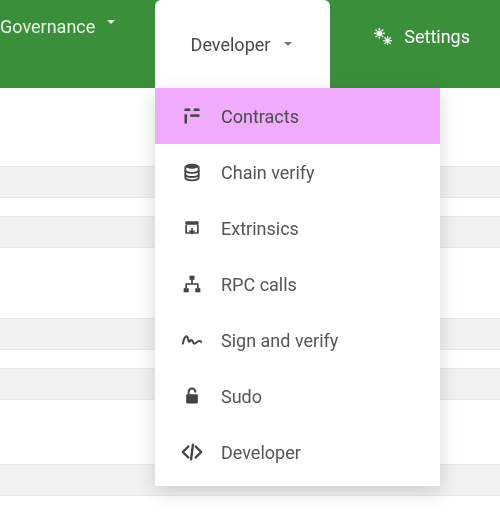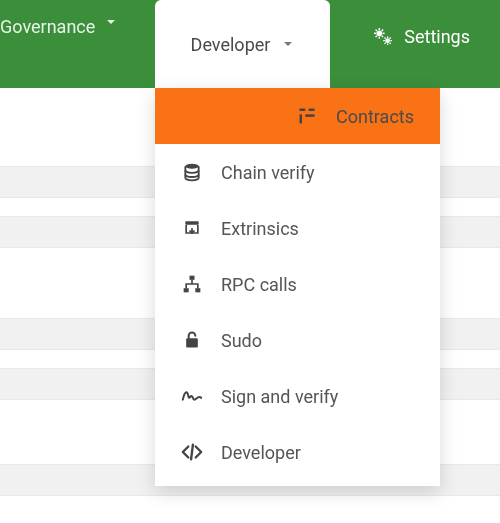--- a/index.html
+++ b/index.html
@@ -74,23 +74,22 @@
   .menu-item {
     display: flex;
     align-items: center;
     gap: 18px;
     padding: 17px 26px;
     color: #555555;
     font-size: 18px;
     cursor: pointer;
   }
   .menu-item.active {
-    background: #f97316;
+    background: #f0abfc;
     color: #4a4a4a;
-    justify-content: flex-end;
   }
   .menu-icon {
     width: 22px;
     height: 22px;
     display: flex;
     align-items: center;
     justify-content: center;
     color: #444444;
     flex-shrink: 0;
   }
@@ -219,35 +218,35 @@
         <rect x="2" y="17" width="6" height="5"></rect>
         <rect x="16" y="17" width="6" height="5"></rect>
         <path d="M12 7 v5 M12 12 H5 v5 M12 12 H19 v5" fill="none" stroke="currentColor" stroke-width="2"></path>
       </svg>
     </span>
     <span>RPC calls</span>
   </div>
 
   <div class="menu-item">
     <span class="menu-icon">
+      <svg width="22" height="20" viewBox="0 0 24 20" fill="none" stroke="currentColor" stroke-width="2.2" stroke-linecap="round">
+        <path d="M2 14 C4 4, 7 4, 8 10 C9 16, 11 6, 13 12 C15 18, 18 8, 22 12"></path>
+      </svg>
+    </span>
+    <span>Sign and verify</span>
+  </div>
+
+  <div class="menu-item">
+    <span class="menu-icon">
       <svg width="20" height="20" viewBox="0 0 24 24" fill="currentColor">
         <path d="M8 10 V7 a4 4 0 0 1 8 0" fill="none" stroke="currentColor" stroke-width="2.4" stroke-linecap="round"></path>
         <rect x="5" y="10" width="14" height="11" rx="1.5"></rect>
       </svg>
     </span>
     <span>Sudo</span>
-  </div>
-
-  <div class="menu-item">
-    <span class="menu-icon">
-      <svg width="22" height="20" viewBox="0 0 24 20" fill="none" stroke="currentColor" stroke-width="2.2" stroke-linecap="round">
-        <path d="M2 14 C4 4, 7 4, 8 10 C9 16, 11 6, 13 12 C15 18, 18 8, 22 12"></path>
-      </svg>
-    </span>
-    <span>Sign and verify</span>
   </div>
 
   <div class="menu-item">
     <span class="menu-icon">
       <svg width="22" height="20" viewBox="0 0 24 20" fill="none" stroke="currentColor" stroke-width="2.6" stroke-linecap="round" stroke-linejoin="round">
         <polyline points="8,4 2,10 8,16"></polyline>
         <polyline points="16,4 22,10 16,16"></polyline>
         <line x1="13" y1="2" x2="11" y2="18"></line>
       </svg>
     </span>

